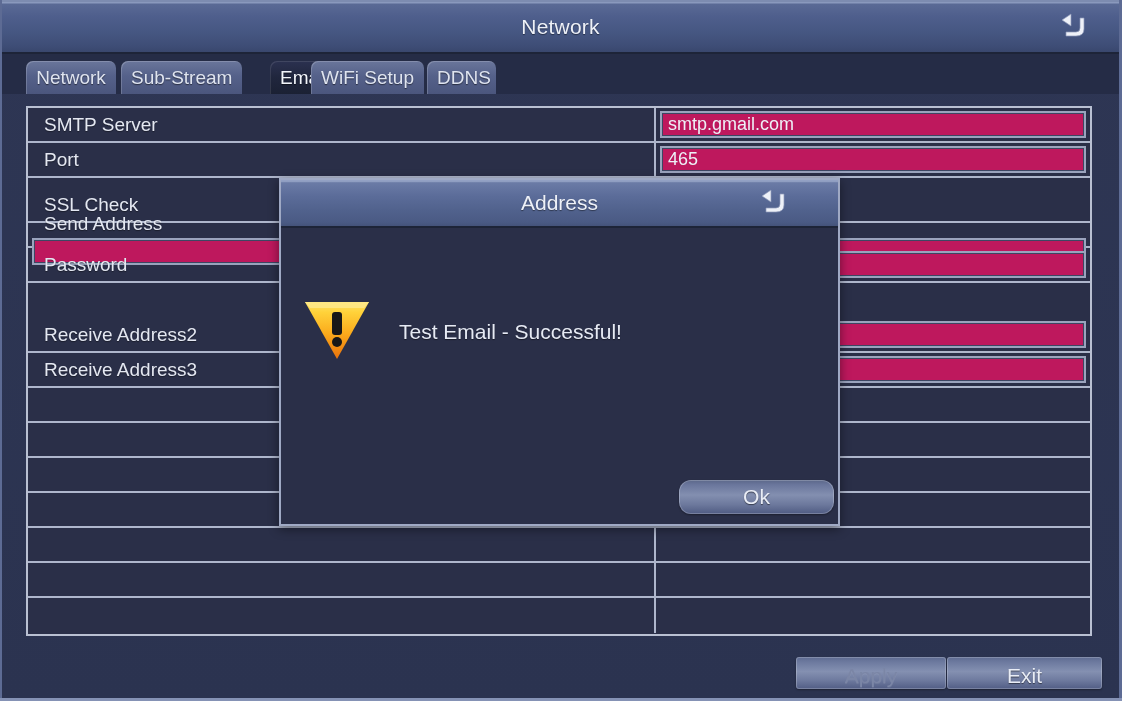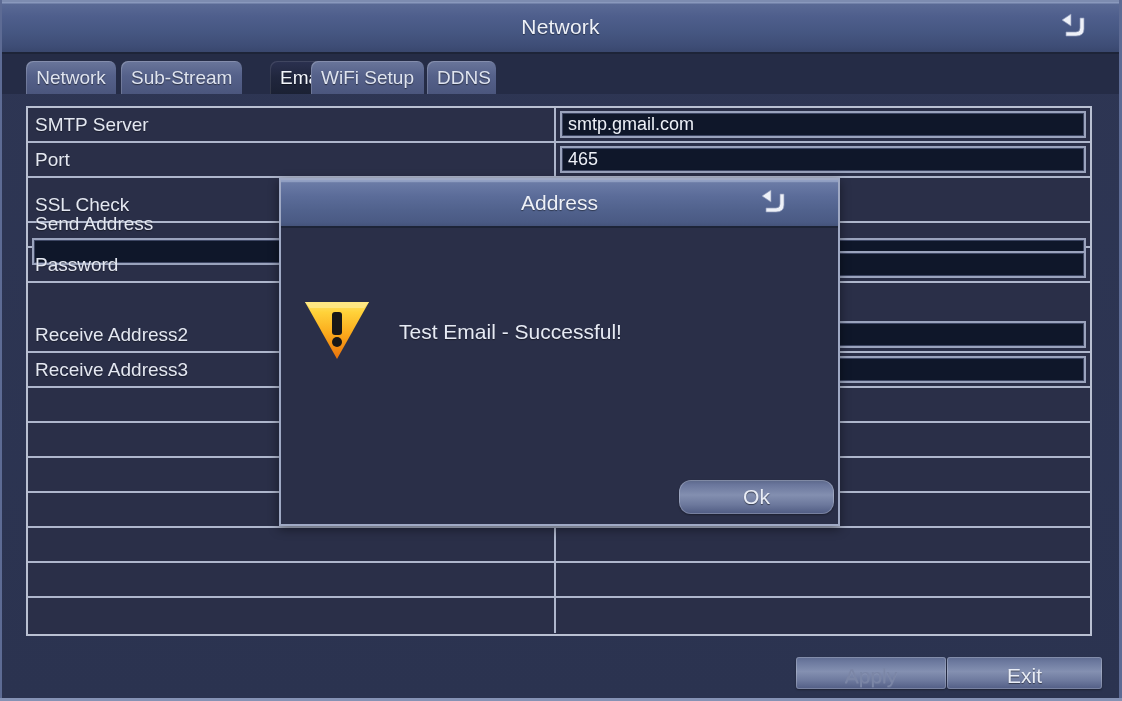--- a/index.html
+++ b/index.html
@@ -97,37 +97,37 @@
     background: #2a2f48;
   }
   .row {
     position: absolute; left: 0; width: 100%;
     height: 35px;
     border-bottom: 2px solid #aeb6cc;
     display: flex;
   }
   .row:last-child { border-bottom: none; }
   .cell-label {
-    width: 528px; height: 100%;
+    width: 628px; height: 100%;
     border-right: 2px solid #aeb6cc;
     display: flex; align-items: center;
-    padding-left: 7px;
+    padding-left: 16px;
     color: #e4e8f2; font-size: 19px;
     text-shadow: 0 1px 1px rgba(0,0,0,.4);
     white-space: nowrap;
   }
   .cell-value {
     flex: 1; height: 100%;
     display: flex; align-items: center;
     padding: 3px 4px 3px 4px;
   }
   .input {
     width: 100%; height: 27px;
     border: 2px solid #9aa3bd;
-    background: #0f172a;
+    background: #be185d;
     color: #edf0f7; font-size: 18px;
     display: flex; align-items: center;
     padding-left: 6px;
     box-shadow: inset 0 0 0 1px #3d4663;
     white-space: nowrap; cursor: text;
   }
   .cell-value.no-input { padding: 0; }
 
   
   .btn {

